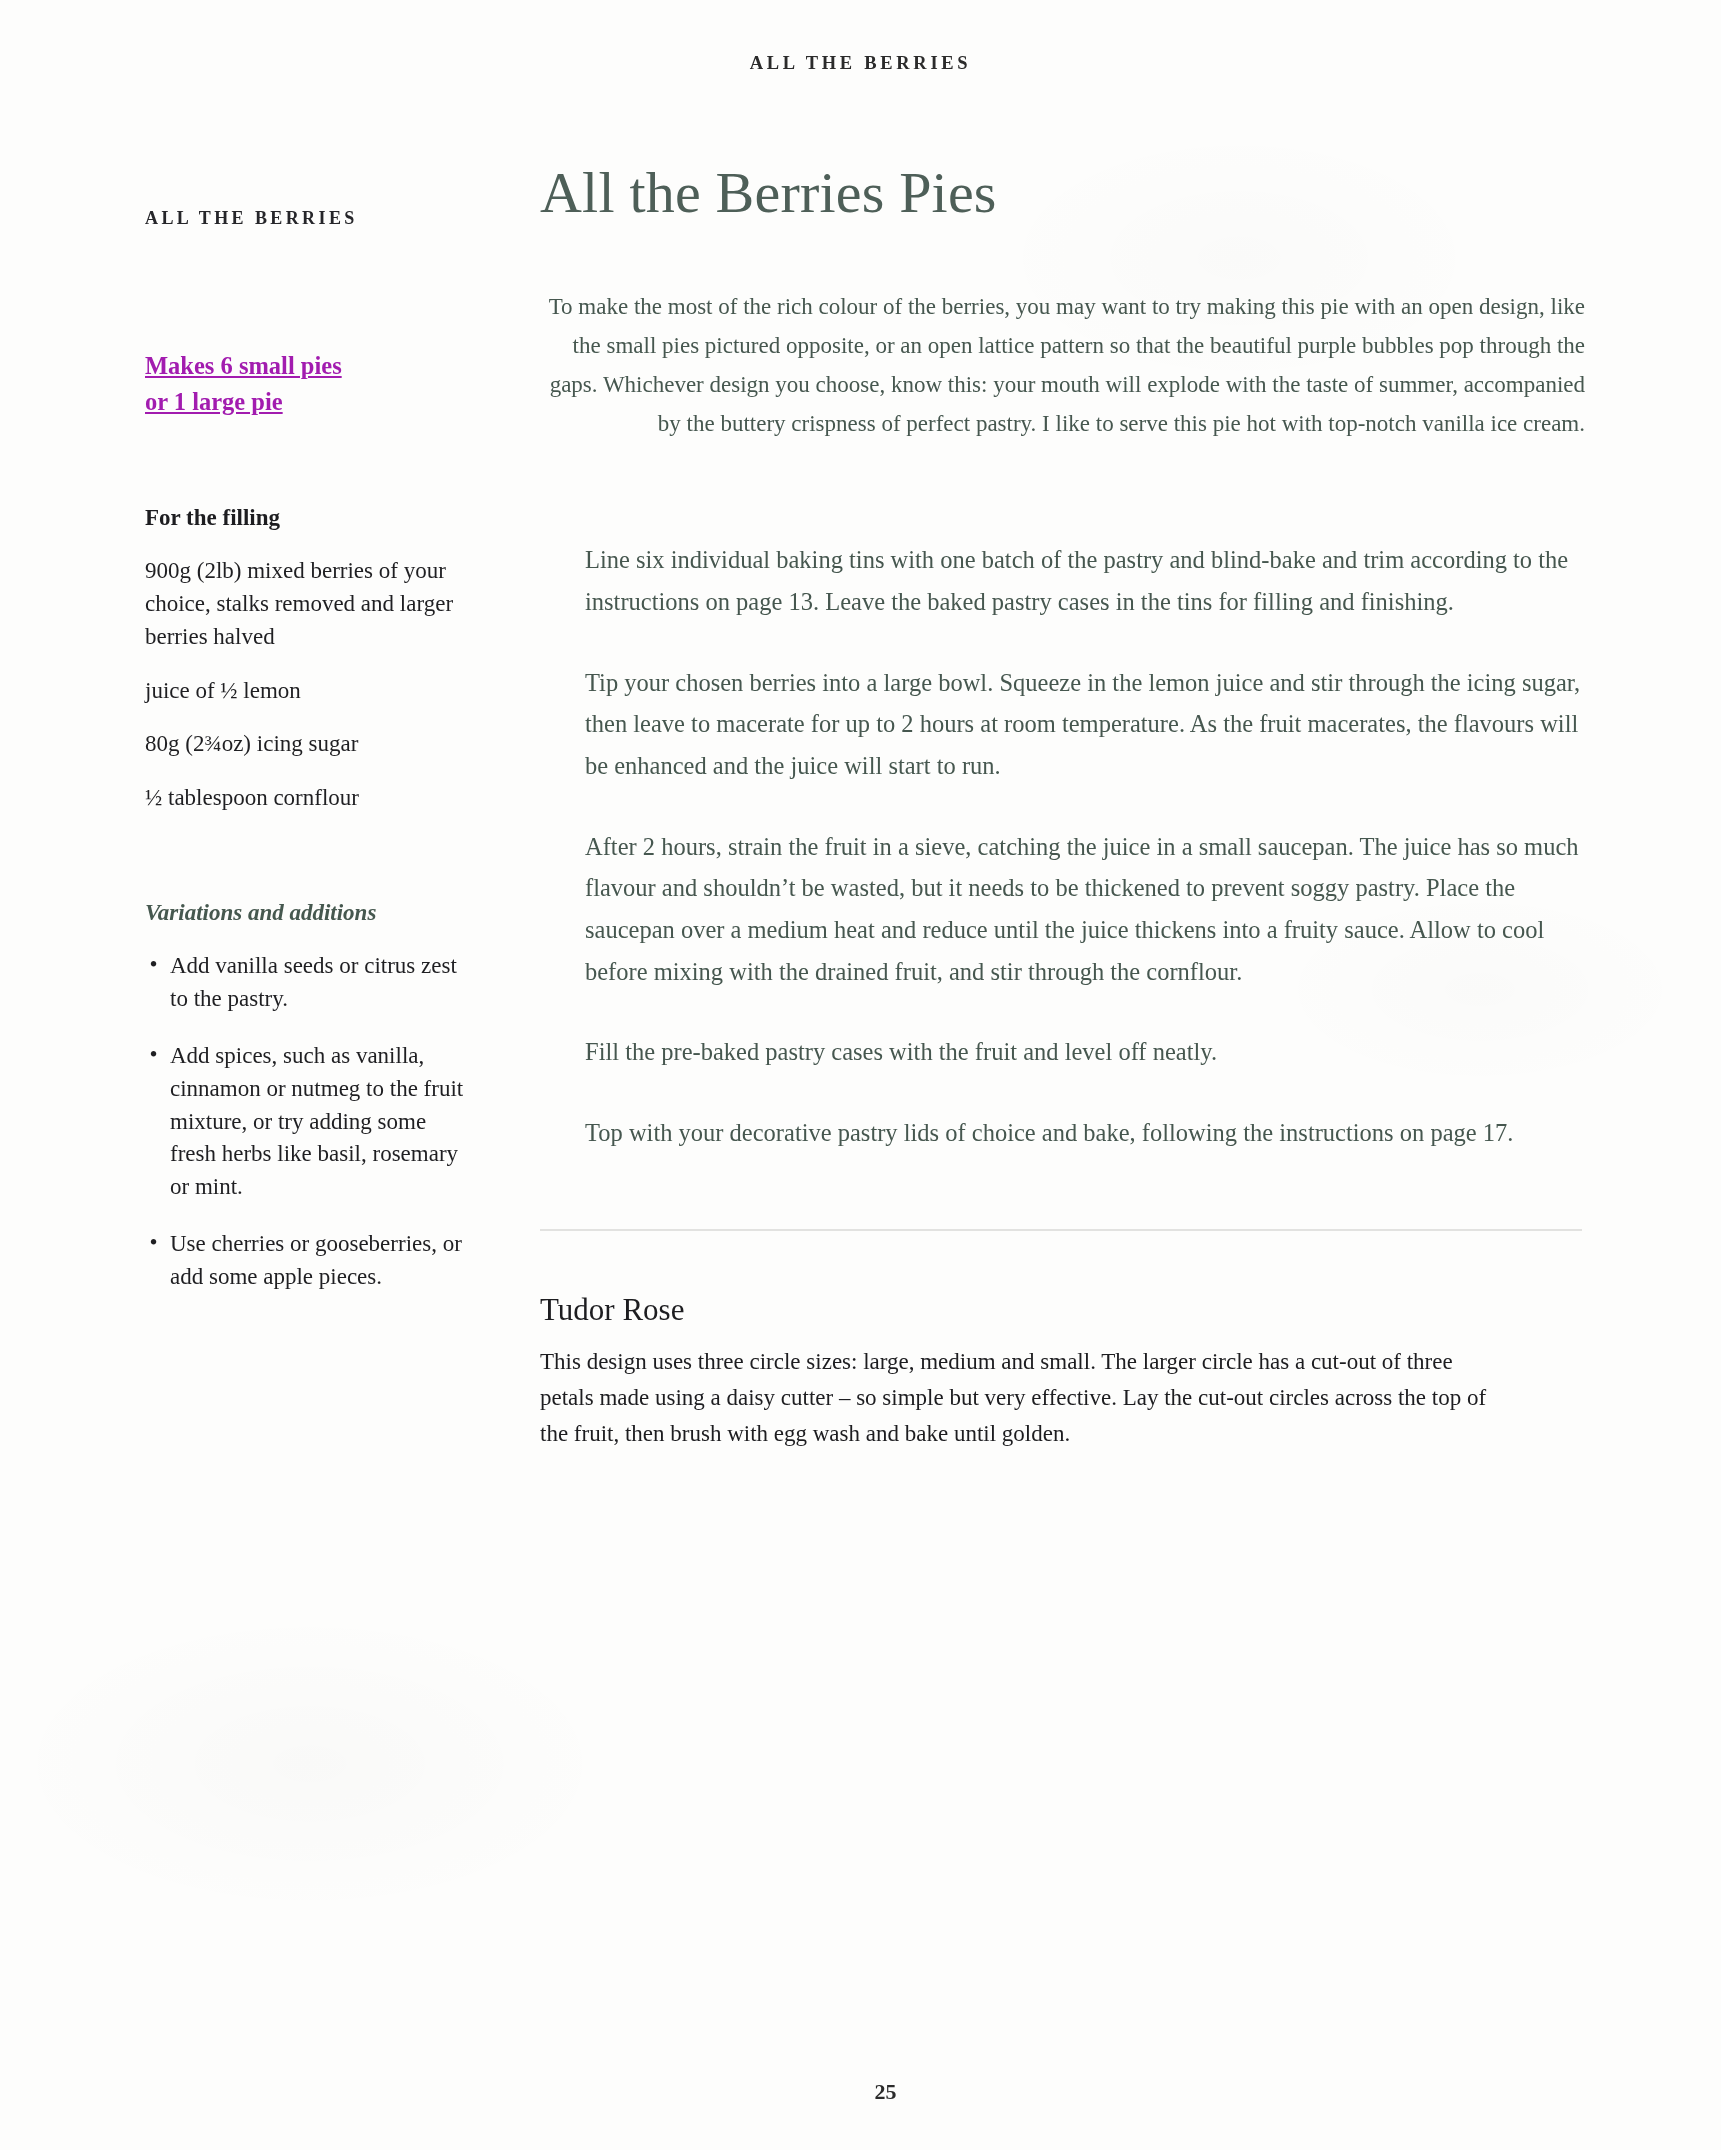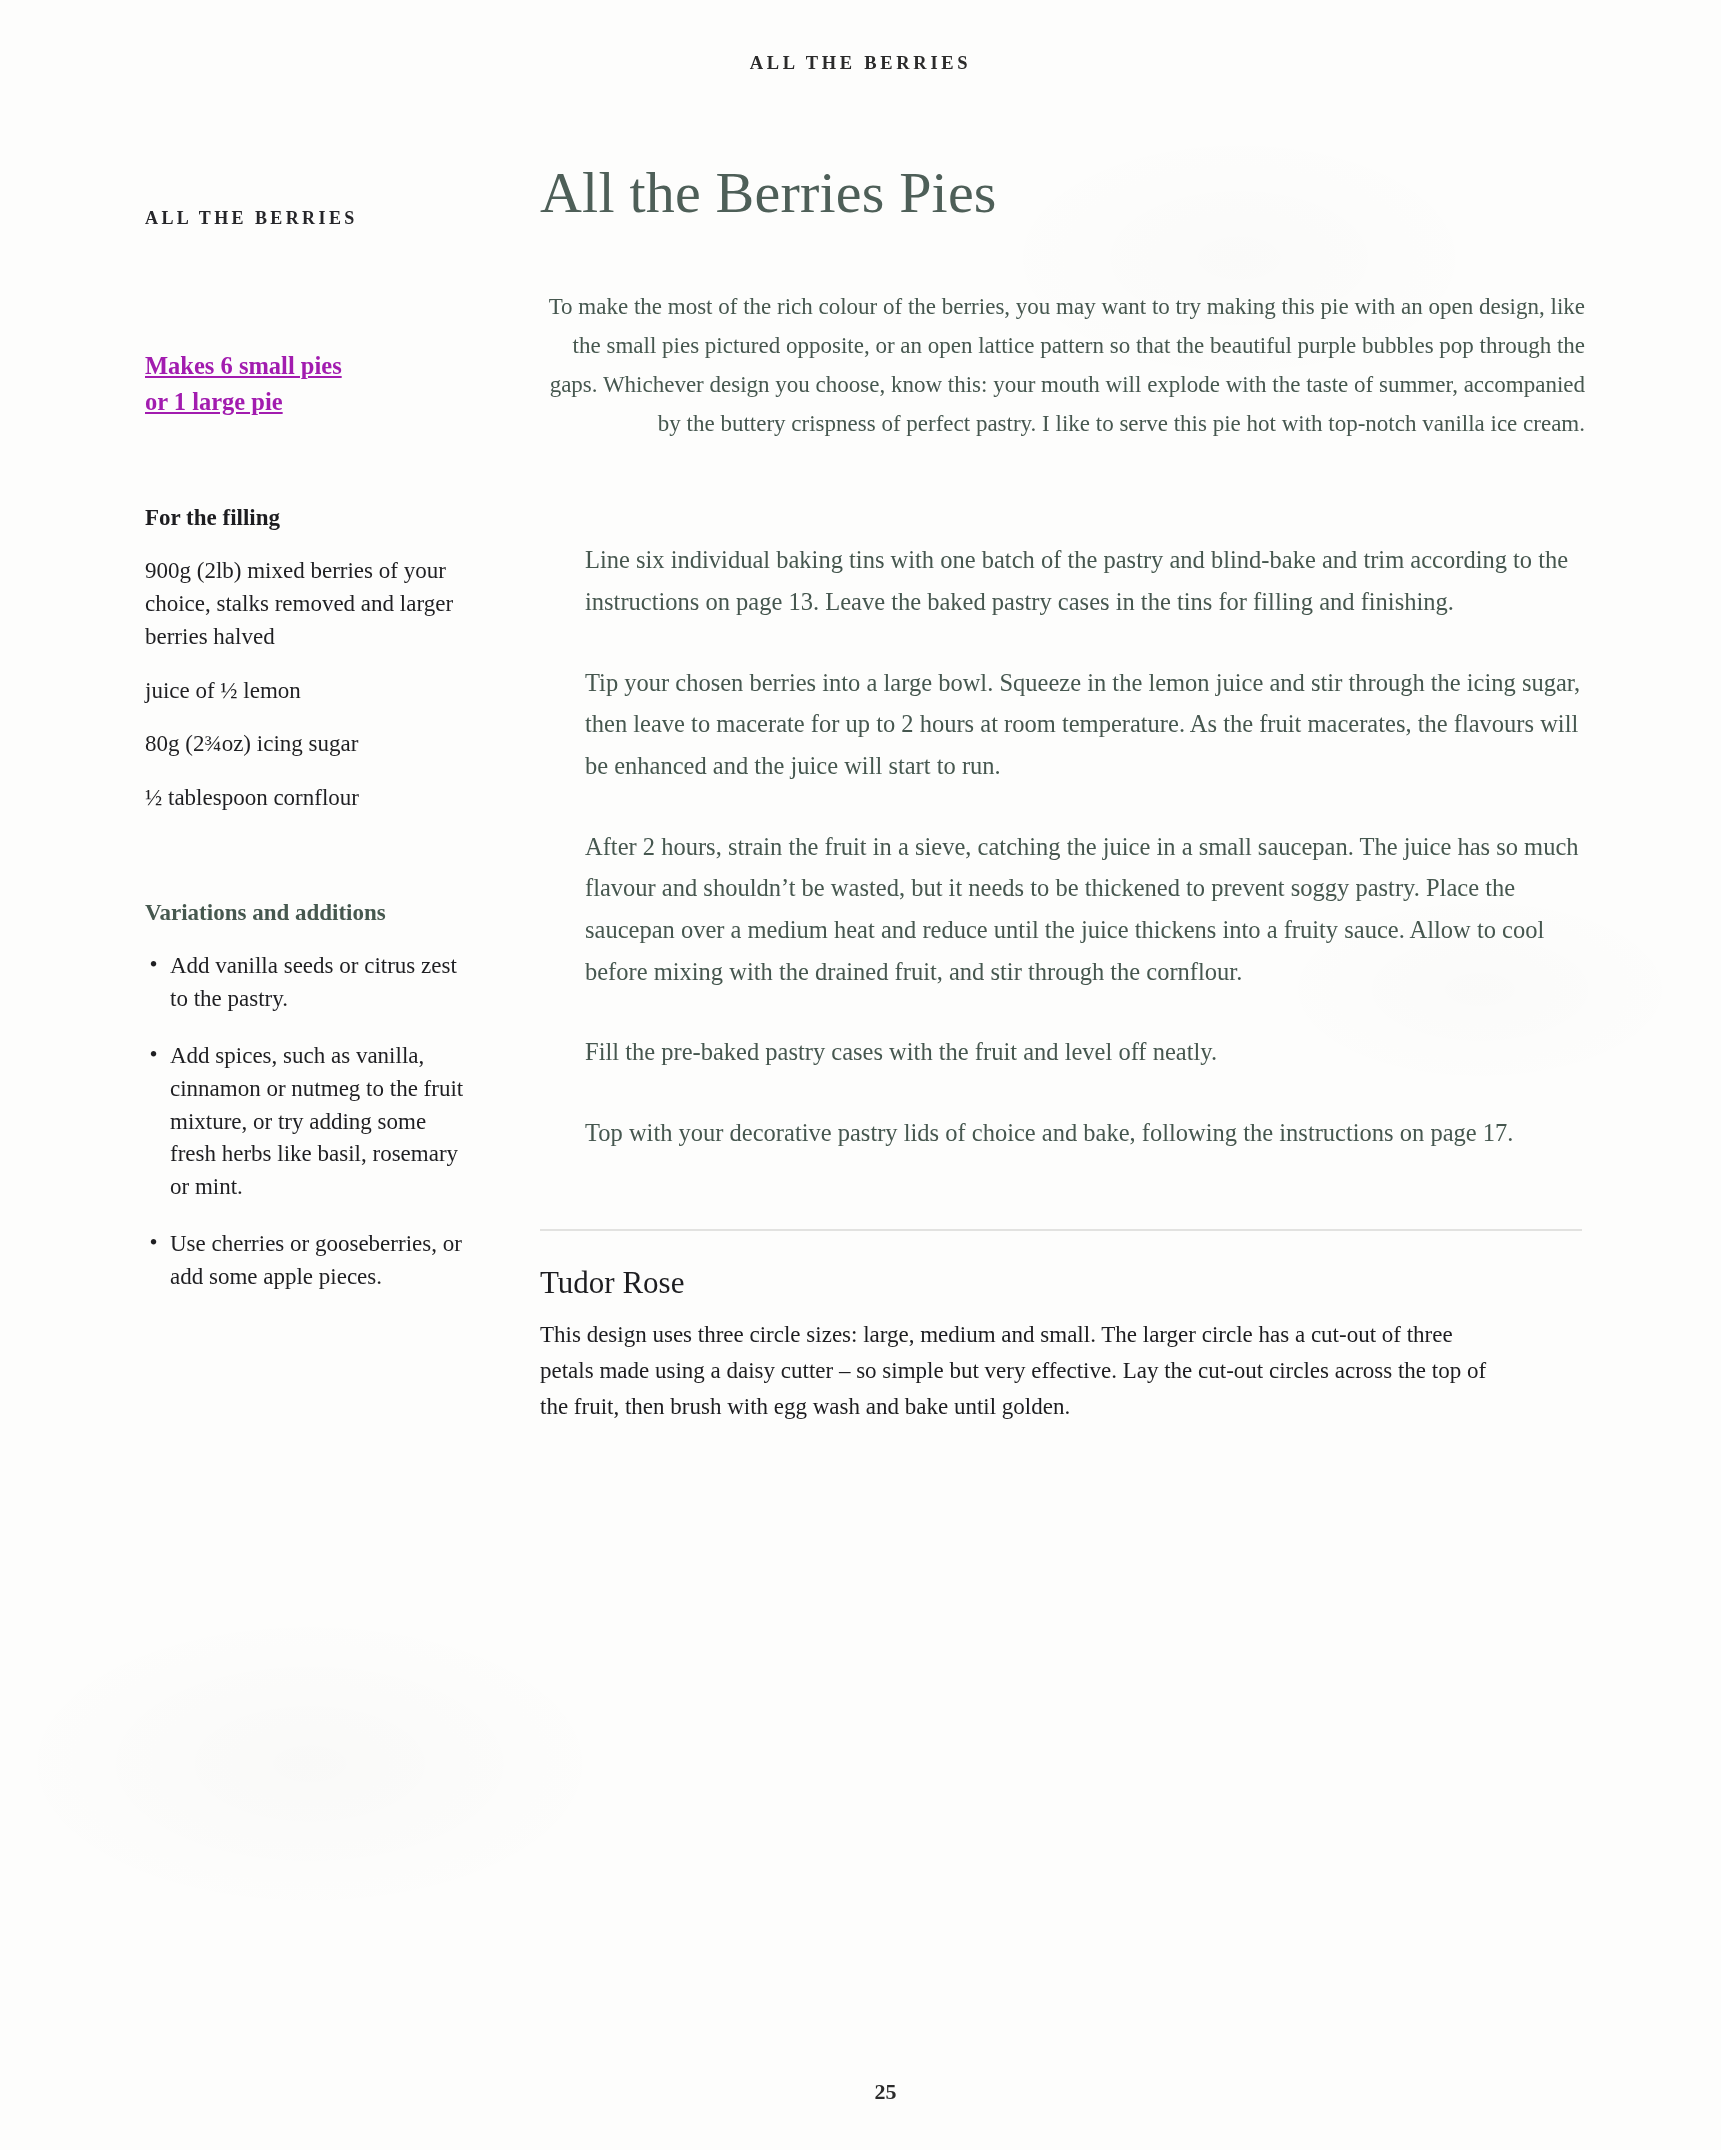--- a/index.html
+++ b/index.html
@@ -85,20 +85,21 @@
   .side-heading {
     font-weight: 700;
     font-size: 23px;
     line-height: 1.3;
     color: #1d1d20;
     margin-bottom: 22px;
   }
 
   .side-heading.green {
     color: #46584f;
+    font-style: italic;
   }
 
   .ingredient {
     font-size: 23px;
     line-height: 1.43;
     color: #1f1f22;
     margin-bottom: 21px;
   }
   .ingredient:last-child { margin-bottom: 0; }
 
@@ -157,21 +158,21 @@
   .steps p:last-child { margin-bottom: 0; }
 
   .divider {
     margin-top: 76px;
     height: 1.5px;
     width: 1042px;
     background: #e2e2e0;
   }
 
   .design-block {
-    margin-top: 34px;
+    margin-top: 61px;
   }
 
   .design-title {
     font-size: 31px;
     line-height: 1.15;
     font-weight: 400;
     color: #1d1d20;
     margin: 0 0 16.3px 0;
   }
 

